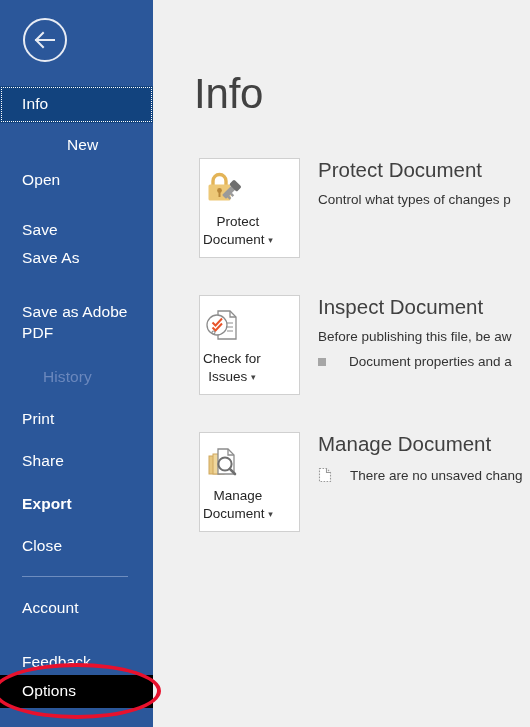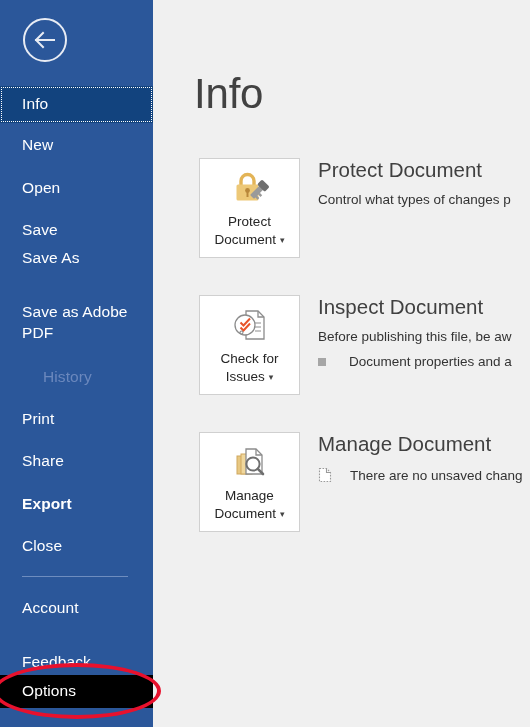--- a/index.html
+++ b/index.html
@@ -112,21 +112,21 @@
     position: absolute;
     left: 0;
     top: 0;
     width: 101px;
     height: 100px;
     background: #ffffff;
     border: 1px solid #d0d0d0;
     box-sizing: border-box;
     display: flex;
     flex-direction: column;
-    align-items: center;
+    align-items: flex-start;
     justify-content: flex-start;
     cursor: pointer;
   }
   .big-button .bb-icon {
     margin-top: 11px;
     height: 36px;
     display: flex;
     align-items: center;
     justify-content: center;
   }
@@ -214,23 +214,23 @@
       <svg width="40" height="40" viewBox="0 0 40 40" aria-hidden="true">
         <path d="M29 20 H11 M18 13 L11 20 L18 27" fill="none" stroke="#e8ecf4" stroke-width="2" stroke-linecap="square" stroke-linejoin="miter"></path>
       </svg>
     </div>
 
     <div id="nav-list">
         <div class="nav-item selected" style="top: 86px; height: 37px;">
           <span class="nav-label" style="white-space: pre-line; line-height: 1.35;">Info</span>
         </div>
         <div class="nav-item" style="top: 129px; height: 33px;">
-          <span class="nav-label" style="white-space: pre-line; line-height: 1.35;">New</span>
-        </div>
-        <div class="nav-item" style="top: 172px; height: 33px;">
+          <span class="nav-label" style="white-space: pre-line; line-height: 1.35; margin-left: 45px;">New</span>
+        </div>
+        <div class="nav-item" style="top: 164px; height: 33px;">
           <span class="nav-label" style="white-space: pre-line; line-height: 1.35;">Open</span>
         </div>
         <div class="nav-item" style="top: 214px; height: 33px;">
           <span class="nav-label" style="white-space: pre-line; line-height: 1.35;">Save</span>
         </div>
         <div class="nav-item" style="top: 242px; height: 33px;">
           <span class="nav-label" style="white-space: pre-line; line-height: 1.35;">Save As</span>
         </div>
         <div class="nav-item" style="top: 299px; height: 48px;">
           <span class="nav-label" style="white-space: pre-line; line-height: 1.35;">Save as Adobe

